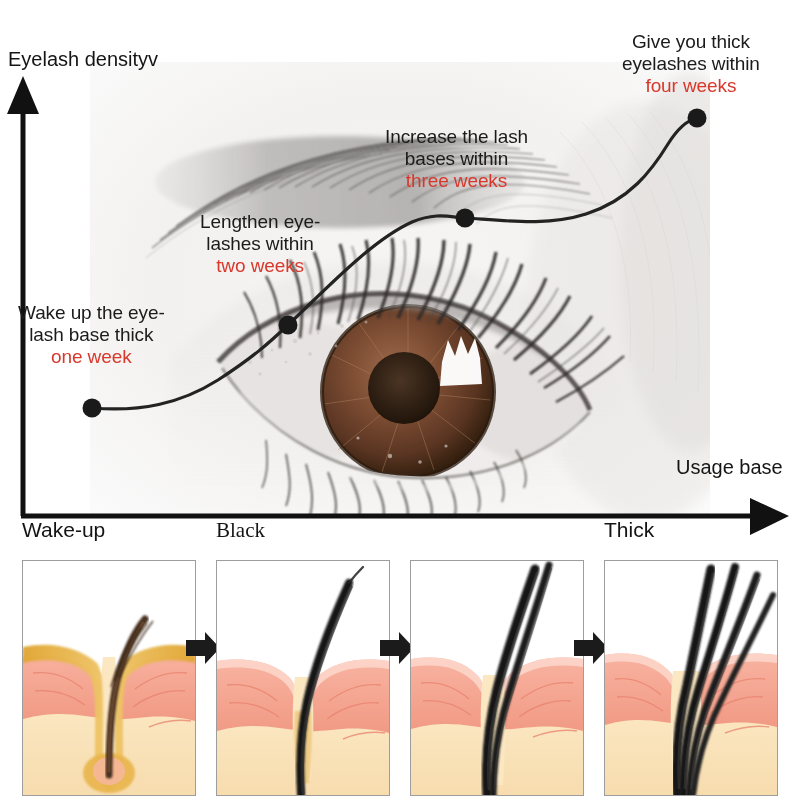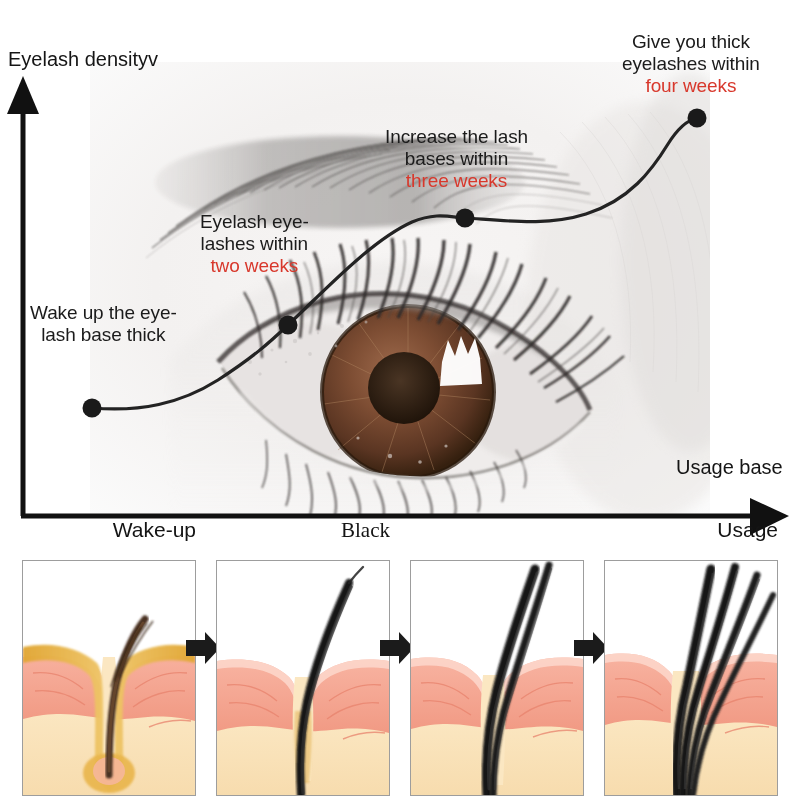--- a/index.html
+++ b/index.html
@@ -48,21 +48,21 @@
     color: #151515;
     white-space: nowrap;
   }
 
   
   .cat-label {
     position: absolute;
     top: 518px;
     font-size: 21px;
     color: #141414;
-    text-align: right;
+    text-align: left;
     white-space: nowrap;
   }
 
   
   .panel {
     position: absolute;
     top: 560px;
     width: 174px; height: 236px;
     border: 1px solid #9d9d9d;
     background: #ffffff;
@@ -289,46 +289,47 @@
 
     <circle cx="92" cy="408" r="9.5" fill="#1a1a1a"></circle>
     <circle cx="288" cy="325" r="9.5" fill="#1a1a1a"></circle>
     <circle cx="465" cy="218" r="9.5" fill="#1a1a1a"></circle>
     <circle cx="697" cy="118" r="9.5" fill="#1a1a1a"></circle>
   </svg>
 
   <div class="axis-title" style="left:8px; top:48px;">Eyelash densityv</div>
   <div class="axis-title" style="left:676px; top:456px;">Usage base</div>
 
-  <div class="annot a-center" style="left:30px; top:302px;text-align:center;">
+  <div class="annot a-center" style="left:18px; top:302px;text-align:center;">
     <div>Wake up the eye-</div>
     <div>lash base thick</div>
+    <div class="hl">one week</div>
   </div>
 
   <div class="annot a-center" style="left:200px; top:211px;">
-    <div>Eyelash eye-</div>
+    <div>Lengthen eye-</div>
     <div>lashes within</div>
     <div class="hl">two weeks</div>
   </div>
 
   <div class="annot a-center" style="left:622px; top:31px;">
     <div>Give you thick</div>
     <div>eyelashes within</div>
     <div class="hl">four weeks</div>
   </div>
 
   <div class="annot a-center" style="left:385px; top:126px;">
     <div>Increase the lash</div>
     <div>bases within</div>
     <div class="hl">three weeks</div>
   </div>
 
   <div class="cat-label" style="left:22px; width:174px;">Wake-up</div>
   <div class="cat-label" style="left:216px; width:174px;font-family:Liberation Serif, serif;">Black</div>
-  <div class="cat-label" style="left:604px; width:174px;">Usage</div>
+  <div class="cat-label" style="left:604px; width:174px;">Thick</div>
 
   <div class="panel" style="left:22px;">
     <svg width="172" height="234" viewBox="0 0 172 234" xmlns="http://www.w3.org/2000/svg">
       <defs>
         <linearGradient id="p1derm" x1="0" y1="0" x2="0" y2="1">
           <stop offset="0%" stop-color="#f8b3a1"></stop>
             <stop offset="100%" stop-color="#f19a84"></stop>
         </linearGradient>
         <linearGradient id="p1sub" x1="0" y1="0" x2="0" y2="1">
           <stop offset="0%" stop-color="#fbe7c2"></stop>

